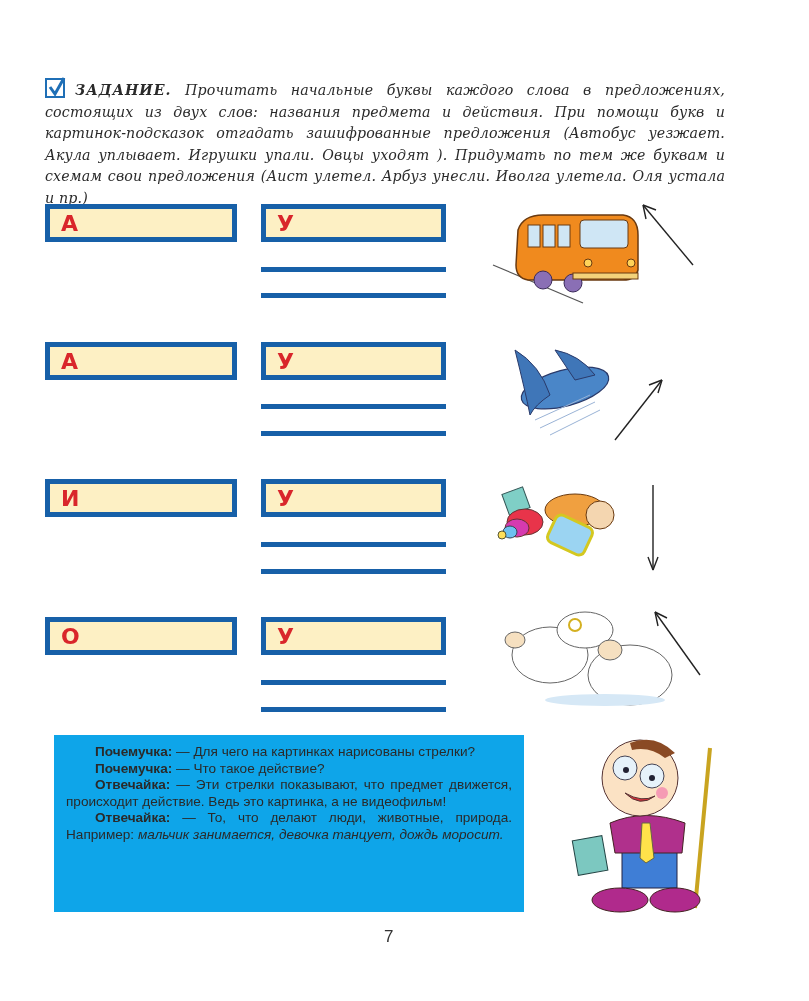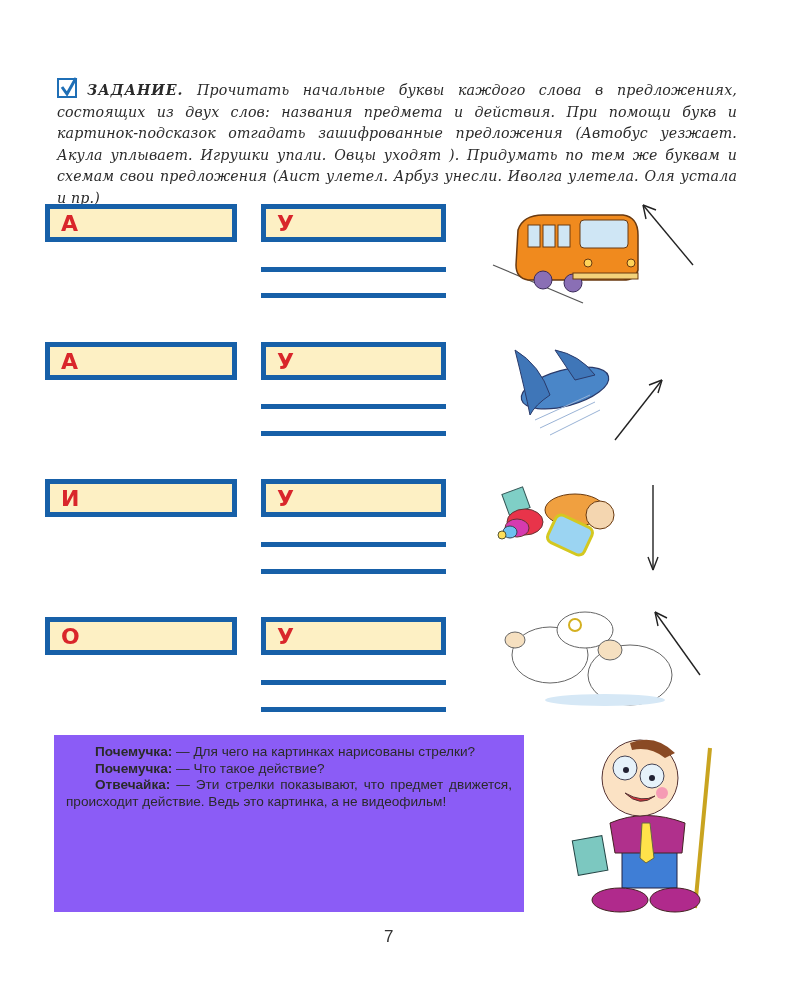--- a/index.html
+++ b/index.html
@@ -1,19 +1,19 @@
 <!DOCTYPE html>
 <html><head>
   <meta charset="utf-8">
   <style>
     html, body { margin: 0; padding: 0; background: #ffffff; }
     body { width: 809px; height: 1001px; position: relative; overflow: hidden;
            font-family: "Liberation Sans", sans-serif; color: #222; }
 
-    .task { position: absolute; left: 57px; top: 78px; width: 680px;
+    .task { position: absolute; left: 45px; top: 78px; width: 680px;
             font-family: "DejaVu Serif", serif; font-style: italic;
             font-size: 14.2px; line-height: 21.5px; color: #2a2a2a;
             text-align: justify; letter-spacing: 0.15px; }
     .task .check { display: inline-block; width: 20px; height: 20px;
                    border: 2.5px solid #1f6fb6; box-sizing: border-box;
                    vertical-align: -3px; margin-right: 10px; position: relative; }
     .task .check svg { position: absolute; left: 1px; top: -3px; }
     .task .head { font-weight: bold; letter-spacing: 1px; }
 
     .box { position: absolute; height: 38px; box-sizing: border-box;
@@ -21,21 +21,21 @@
     .box .letter { position: absolute; left: 11px; top: 2px;
                    font-family: "DejaVu Sans", sans-serif; font-weight: bold;
                    font-size: 22px; color: #d9262b; line-height: 26px; }
     .box.left { left: 45px; width: 192px; }
     .box.right { left: 261px; width: 185px; }
     .line { position: absolute; left: 261px; width: 185px; height: 5px; background: #1760a8; }
 
     .pic { position: absolute; }
 
     .dialog { position: absolute; left: 54px; top: 735px; width: 470px; height: 177px;
-              background: #8b5cf6; box-sizing: border-box; padding: 9px 12px 8px 12px;
+              background: #0ea5e9; box-sizing: border-box; padding: 9px 12px 8px 12px;
               font-family: "Liberation Sans", sans-serif; font-size: 13.6px;
               line-height: 16.6px; color: #2a2a2a; text-align: justify; }
     .dialog p { margin: 0; text-indent: 29px; }
     .dialog .who { font-weight: bold; }
     .dialog .ex { font-style: italic; }
 
     .page-num { position: absolute; left: 384px; top: 927px; font-size: 17px;
                 font-family: "Liberation Sans", sans-serif; color: #333; }
   </style>
 </head>
@@ -149,20 +149,21 @@
   <g>
     <line x1="160" y1="12" x2="205" y2="75" stroke="#222" stroke-width="1.4"></line>
     <path d="M160 12 L163 26 M160 12 L172 18" stroke="#222" stroke-width="1.4" fill="none"></path>
   </g>
 </svg>
 
 <div class="dialog">
   <p><span class="who">Почемучка:</span><span> — Для чего на картинках нарисованы стрелки?</span></p>
   <p><span class="who">Почемучка:</span><span> — Что такое действие?</span></p>
   <p><span class="who">Отвечайка:</span><span> — Эти стрелки показывают, что предмет движется, происходит действие. Ведь это картинка, а не видеофильм!</span></p>
+  <p><span class="who">Отвечайка:</span><span> — То, что делают люди, животные, природа. Например: </span><span class="ex">мальчик занимается, девочка танцует, дождь моросит.</span></p>
 </div>
 
 <svg class="pic" style="left:570px;top:728px" width="155" height="190">
   <g>
     <line x1="140" y1="20" x2="125" y2="180" stroke="#c9a420" stroke-width="4"></line>
     <rect x="52" y="115" width="55" height="45" fill="#3f7ed6" stroke="#224"></rect>
     <path d="M40 95 Q75 80 115 95 L112 125 L45 125 Z" fill="#b0308c" stroke="#422"></path>
     <path d="M72 95 L80 95 L84 130 L76 135 L70 130 Z" fill="#ffe24a" stroke="#664"></path>
     <rect x="5" y="110" width="30" height="35" fill="#7cc8c0" stroke="#244" transform="rotate(-10 20 127)"></rect>
     <ellipse cx="50" cy="172" rx="28" ry="12" fill="#b02a8c" stroke="#422"></ellipse>

